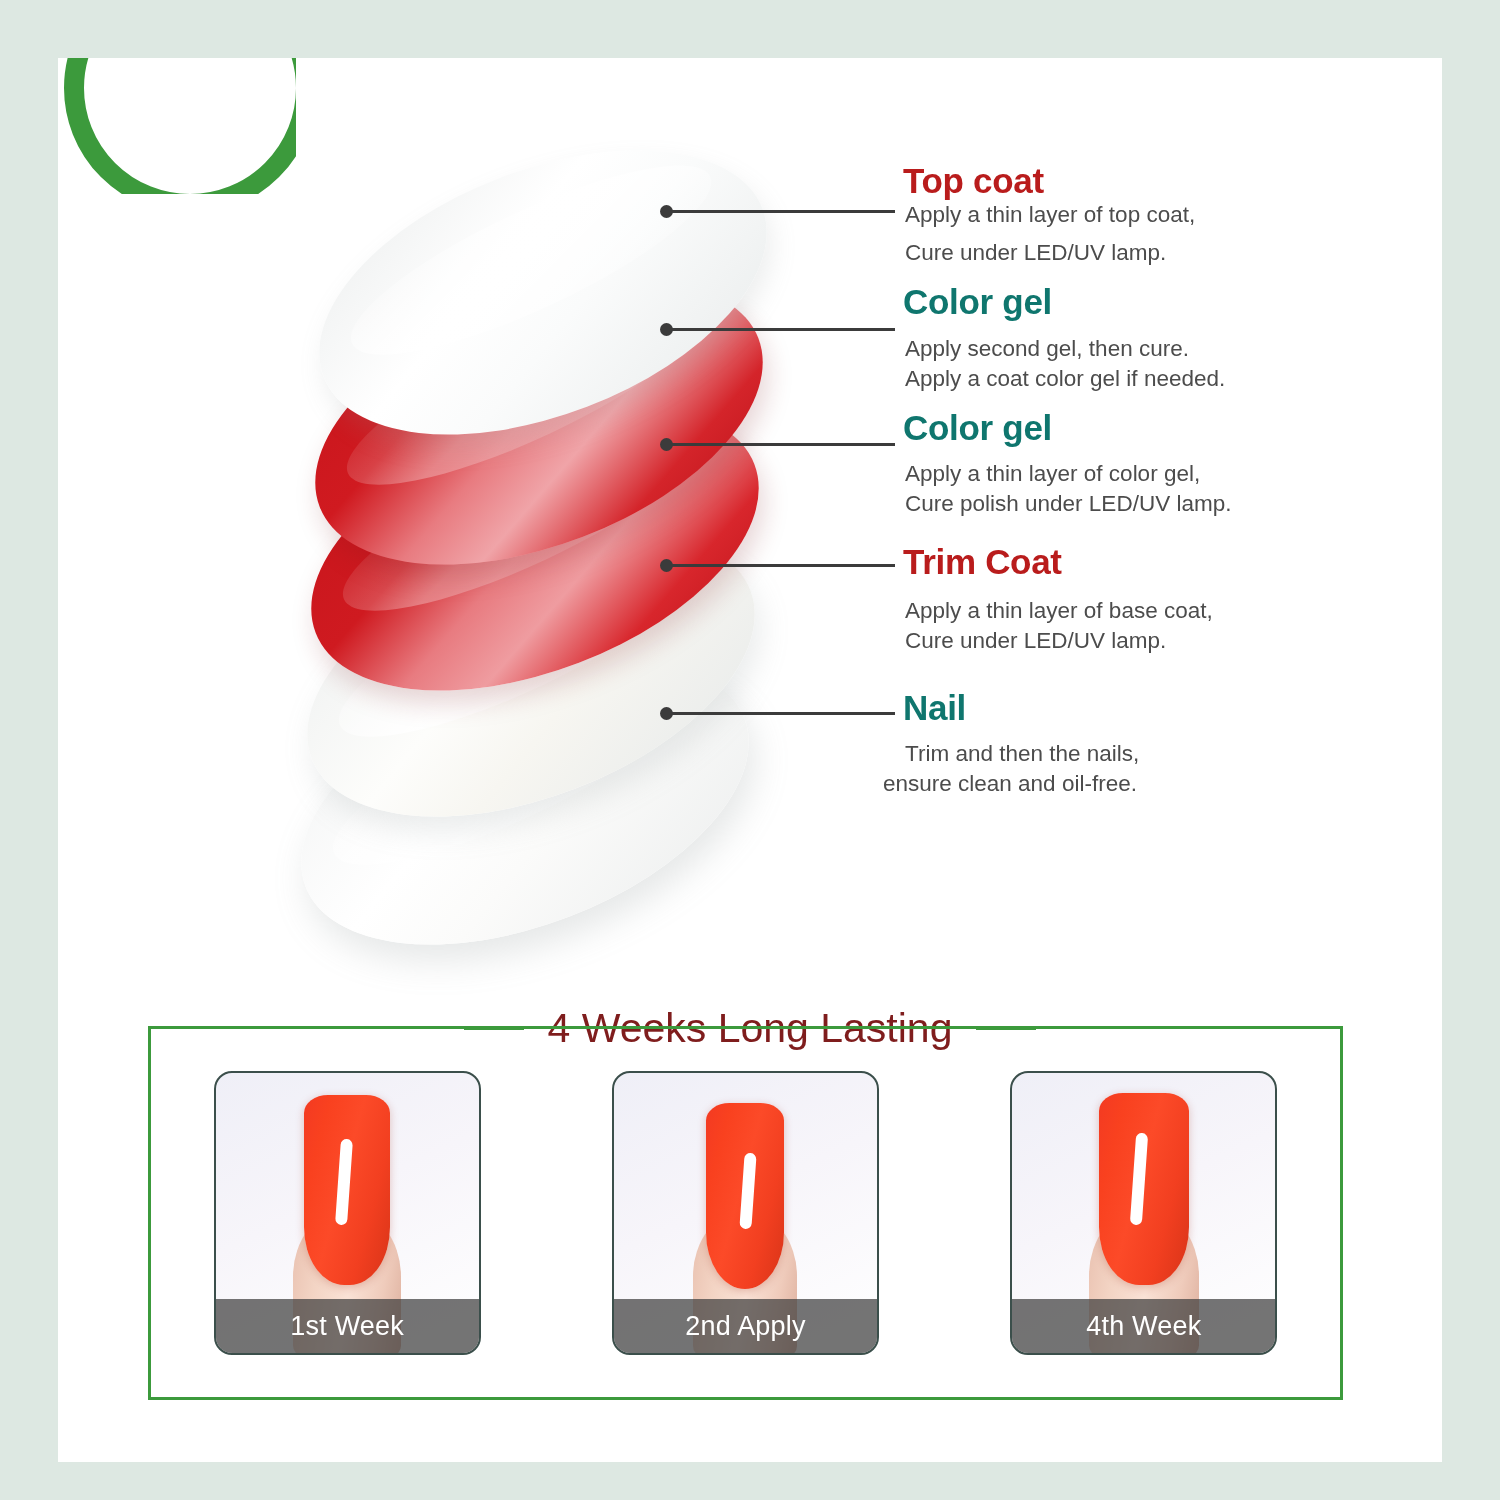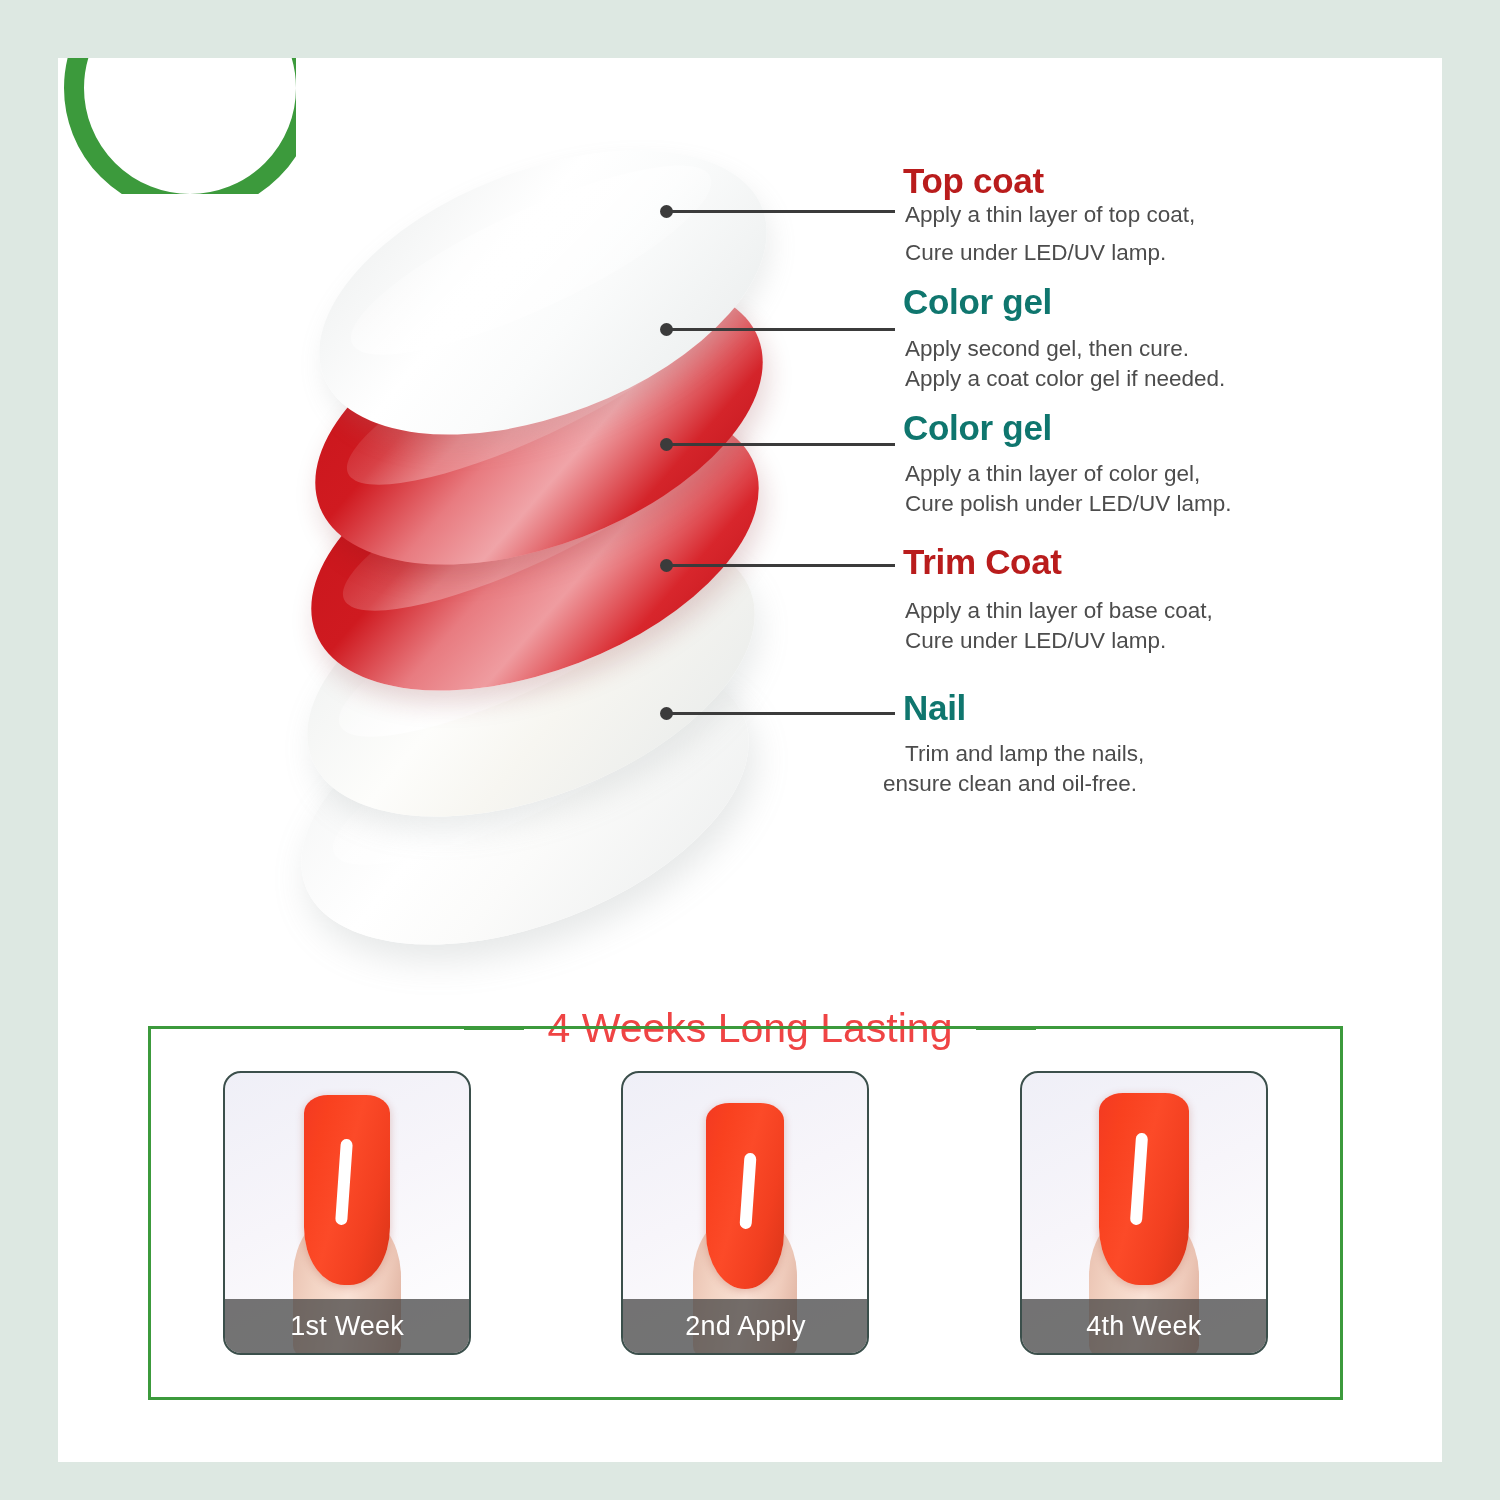--- a/index.html
+++ b/index.html
@@ -180,21 +180,21 @@
     gap: 24px;
   }
   .banner-rule {
     width: 60px;
     height: 4px;
     background: #3c9a3c;
   }
   .banner-title {
     font-size: 41px;
     font-weight: normal;
-    color: #ef4444;
+    color: #7f1d1d;
     white-space: nowrap;
   }
 
   .frame {
     position: absolute;
     left: 90px;
     top: 968px;
     width: 1195px;
     height: 374px;
     border: 3px solid #3c9a3c;
@@ -208,21 +208,21 @@
     width: 1195px;
     height: 374px;
     display: flex;
     align-items: center;
     justify-content: space-around;
     box-sizing: border-box;
   }
 
   .photo-card {
     position: relative;
-    width: 248px;
+    width: 267px;
     height: 284px;
     border-radius: 18px;
     border: 2px solid #3b4f4b;
     background: linear-gradient(155deg, #efeff7 0%, #f7f5fa 45%, #ffffff 100%);
     overflow: hidden;
     box-sizing: border-box;
   }
 
   
   .finger {
@@ -340,21 +340,21 @@
       <span class="lead-line" style="left:612px; top:506px; width:225px;"></span>
       <div class="cl-head green" style="left:845px; top:484px;">Trim Coat</div>
       <div class="cl-body" style="left:847px; top:538px;">Apply a thin layer of base coat,</div>
       <div class="cl-body" style="left:847px; top:568px;">Cure under LED/UV lamp.</div>
     </div>
 
     <div class="callout">
       <span class="lead-dot" style="left:602px; top:649px;"></span>
       <span class="lead-line" style="left:612px; top:654px; width:225px;"></span>
       <div class="cl-head dark" style="left:845px; top:630px;">Nail</div>
-      <div class="cl-body" style="left:847px; top:681px;">Trim and lamp the nails,</div>
+      <div class="cl-body" style="left:847px; top:681px;">Trim and then the nails,</div>
       <div class="cl-body" style="left:825px; top:711px;">ensure clean and oil-free.</div>
     </div>
 
     <div class="banner">
       <span class="banner-rule"></span>
       <span class="banner-title">4 Weeks Long Lasting</span>
       <span class="banner-rule"></span>
     </div>
 
     <div class="frame"></div>

